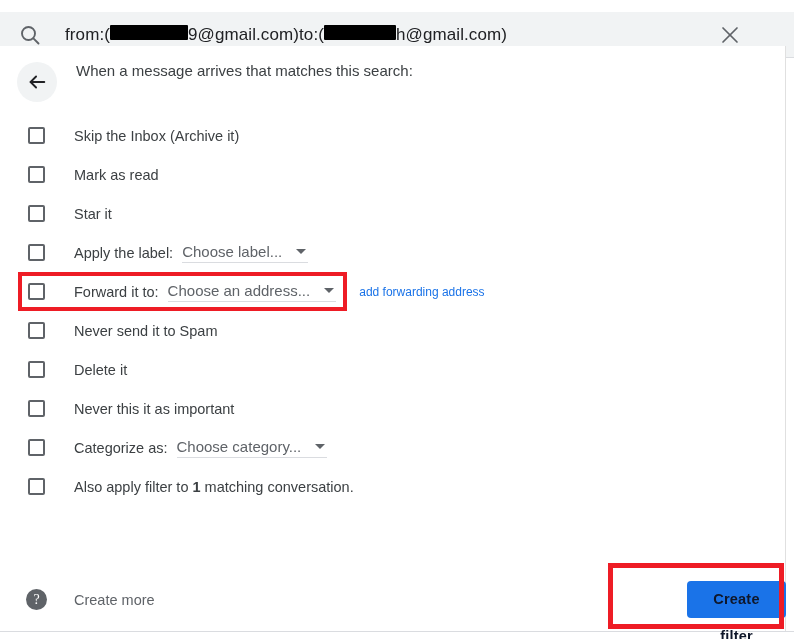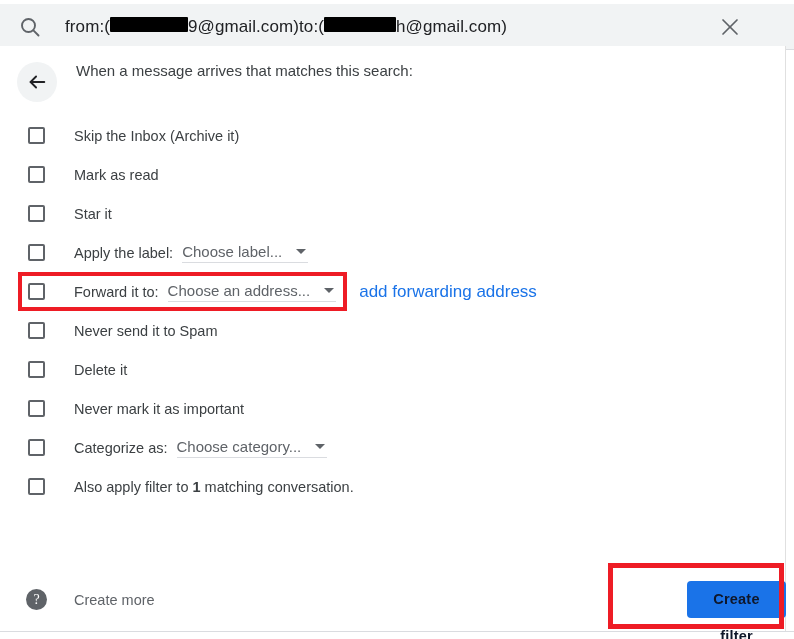--- a/index.html
+++ b/index.html
@@ -13,21 +13,21 @@
     font-family: "Liberation Sans", sans-serif;
     overflow: hidden;
     position: relative;
     color: #3c4043;
   }
 
   
   .searchbar {
     position: absolute;
     left: 0;
-    top: 4px;
+    top: 12px;
     width: 794px;
     height: 46px;
     background: #f1f3f4;
     border-bottom: 1px solid #dadce0;
     box-sizing: border-box;
     display: flex;
     align-items: center;
   }
   .search-icon {
     width: 24px;
@@ -162,21 +162,21 @@
     width: 0;
     height: 0;
     border-left: 5px solid transparent;
     border-right: 5px solid transparent;
     border-top: 5px solid #5f6368;
     flex: 0 0 auto;
   }
 
   .link {
     margin-left: 23px;
-    font-size: 17px;
+    font-size: 12px;
     color: #1a73e8;
     white-space: nowrap;
     cursor: pointer;
   }
 
   
   .hl-forward {
     position: absolute;
     left: 18px;
     top: 272px;
@@ -326,21 +326,21 @@
   </div>
 
   <div class="row">
     <span class="cb"></span>
     <span class="row-label">Delete it</span>
   </div>
 
 
   <div class="row">
     <span class="cb"></span>
-    <span class="row-label">Never mark it as important</span>
+    <span class="row-label">Never this it as important</span>
   </div>
 
   <div class="row">
     <span class="cb"></span>
     <span class="row-label">Categorize as:</span>
     <span class="dd">
       <span class="dd-text">Choose category...</span>
       <span class="dd-caret"></span>
     </span>
   </div>

